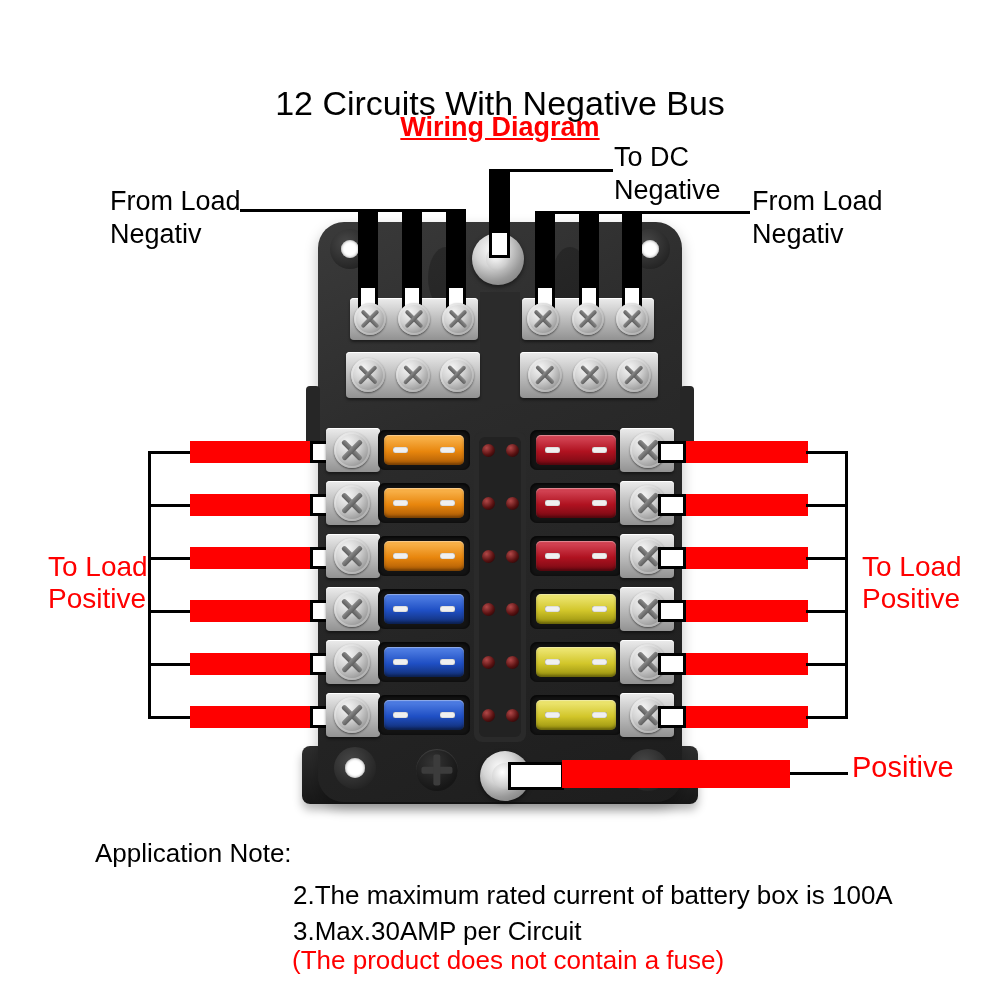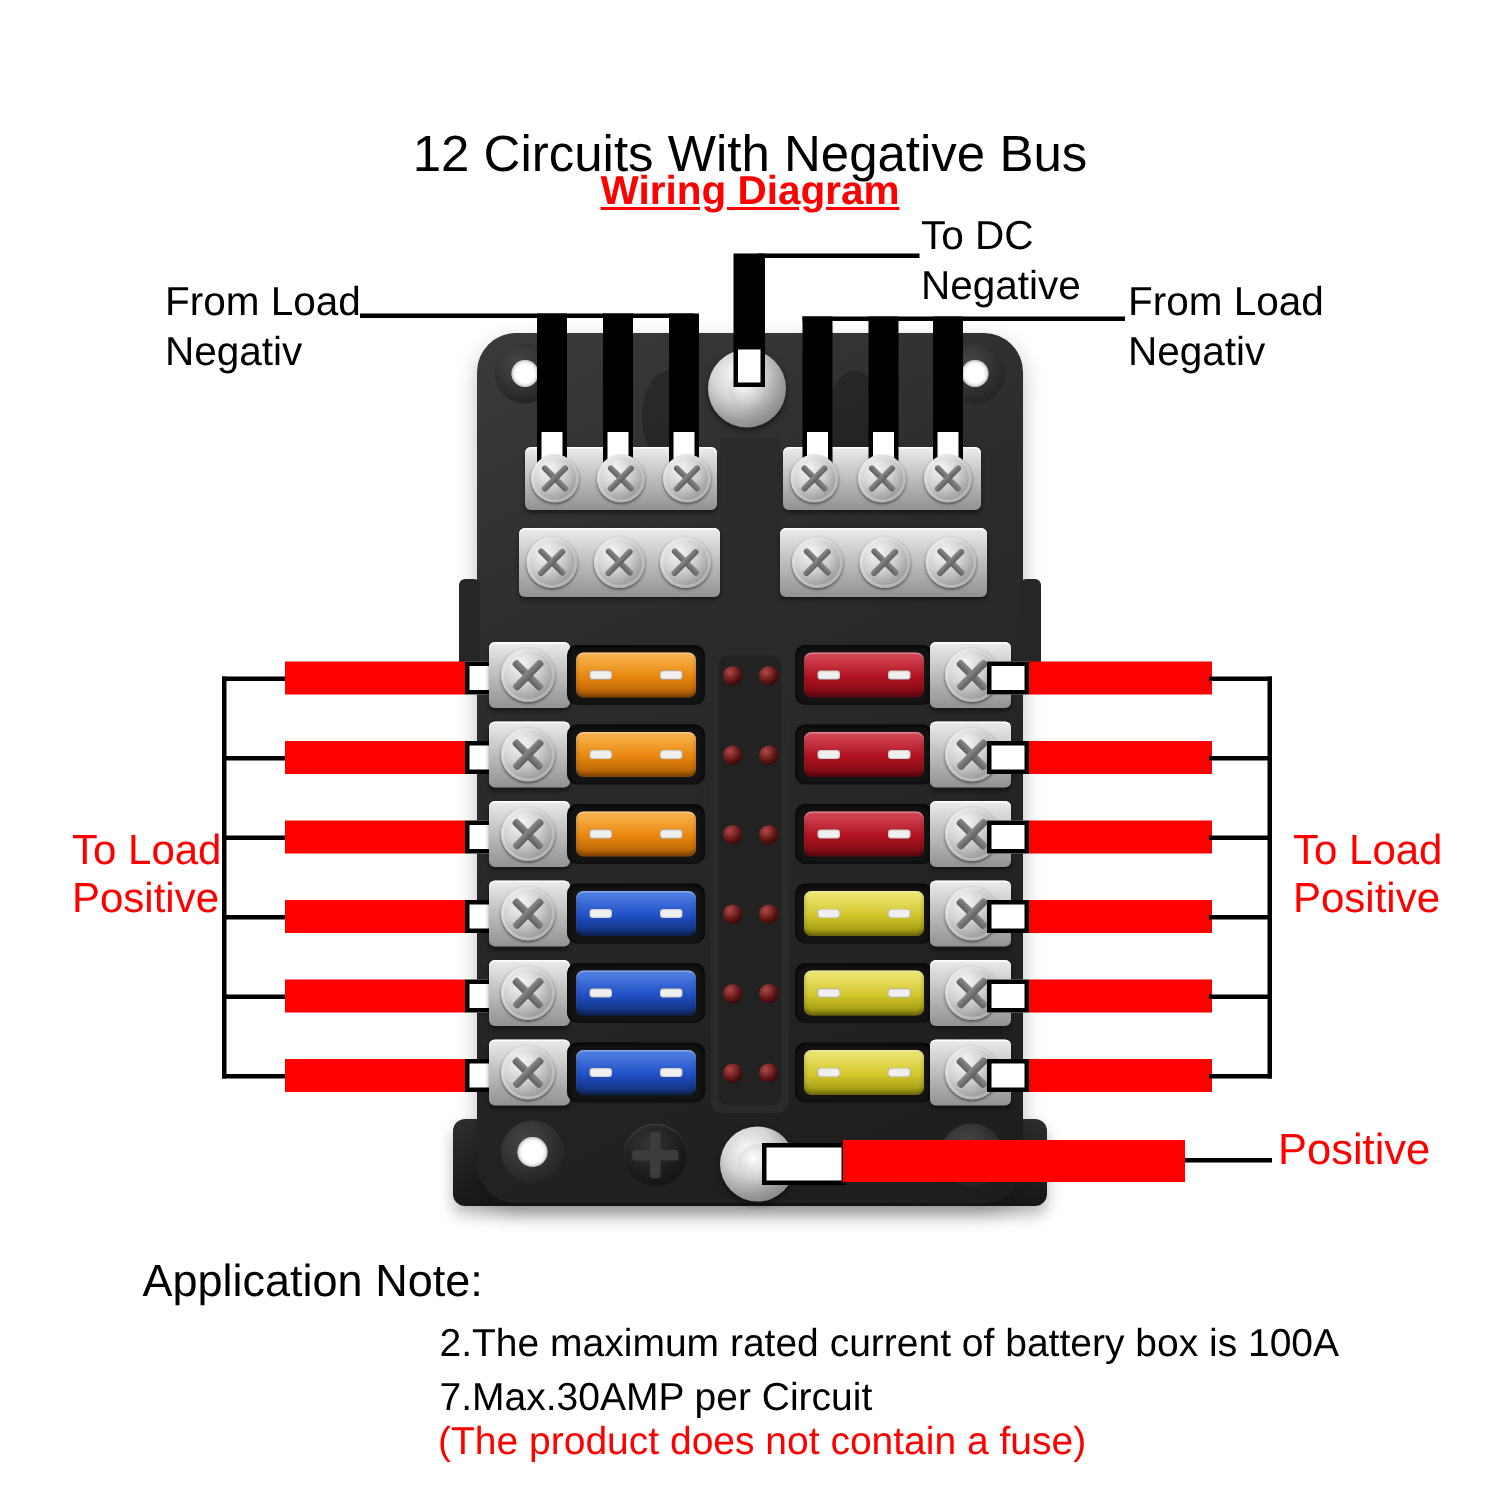--- a/index.html
+++ b/index.html
@@ -39,21 +39,21 @@
   .screw i.a{transform:translate(-50%,-50%) rotate(45deg);}
   .screw i.b{transform:translate(-50%,-50%) rotate(-45deg);}
   .pscrew{position:absolute;border-radius:50%;background:radial-gradient(circle at 40% 33%,#343434,#161616 72%);box-shadow:inset 0 1px 1px rgba(255,255,255,.12);}
   .pscrew i{position:absolute;left:50%;top:50%;width:74%;height:16%;background:#3c3c3c;border-radius:2px;}
   .pscrew i.a{transform:translate(-50%,-50%);}
   .pscrew i.b{transform:translate(-50%,-50%) rotate(90deg);}
   .socket{position:absolute;background:#141414;border-radius:7px;box-shadow:inset 0 1px 4px #000;}
   .fuse{position:absolute;border-radius:5px;box-shadow:inset 0 1px 1px rgba(255,255,255,.4), inset 0 -2px 3px rgba(0,0,0,.35);}
   .slot{position:absolute;top:50%;margin-top:-3px;width:15px;height:6px;background:#f0f0f0;border-radius:2px;box-shadow:inset 0 0 1px #444;}
   .led{position:absolute;border-radius:50%;}
-  .note-h{font-size:30px;color:#000;white-space:nowrap;text-align:right;}
+  .note-h{font-size:26px;color:#000;white-space:nowrap;text-align:right;}
   .note-i{font-size:26px;color:#000;white-space:nowrap;}
   .note-w{font-size:26px;color:#f00;white-space:nowrap;}
 </style>
 </head>
 <body>
 
 <div class="canvas">
 
   <div class="abs center t-sub" style="top:84px;">12 Circuits With Negative Bus</div>
   <div class="abs center t-sub2" style="top:112px;text-decoration:underline;">Wiring Diagram</div>
@@ -362,15 +362,15 @@
       <div class="redwire" style="position: absolute; left: 686px; top: 706px; width: 122px; height: 22px; background: rgb(255, 0, 0);"></div>
       <div class="hline" style="position: absolute; left: 806px; top: 716px; width: 42px; height: 3px;"></div>
     </div>
 
   <div class="abs tip" style="left:508px;top:762px;width:56px;height:28px;"></div>
   <div class="abs redwire" style="left: 562px; top: 760px; width: 228px; height: 28px; background: rgb(255, 0, 0);"></div>
   <div class="abs hline" style="left:790px;top:772px;width:58px;height:3px;"></div>
 
   <div class="abs note-h" style="left:95px;top:838px;">Application Note:</div>
   <div class="abs note-i" style="left:293px;top:880px;">2.The maximum rated current of battery box is 100A</div>
-  <div class="abs note-i" style="left:293px;top:916px;">7.Max.30AMP per Circuit</div>
+  <div class="abs note-i" style="left:293px;top:916px;">3.Max.30AMP per Circuit</div>
   <div class="abs note-w" style="left:292px;top:945px;">(The product does not contain a fuse)</div>
 </div>
 
 </body></html>

